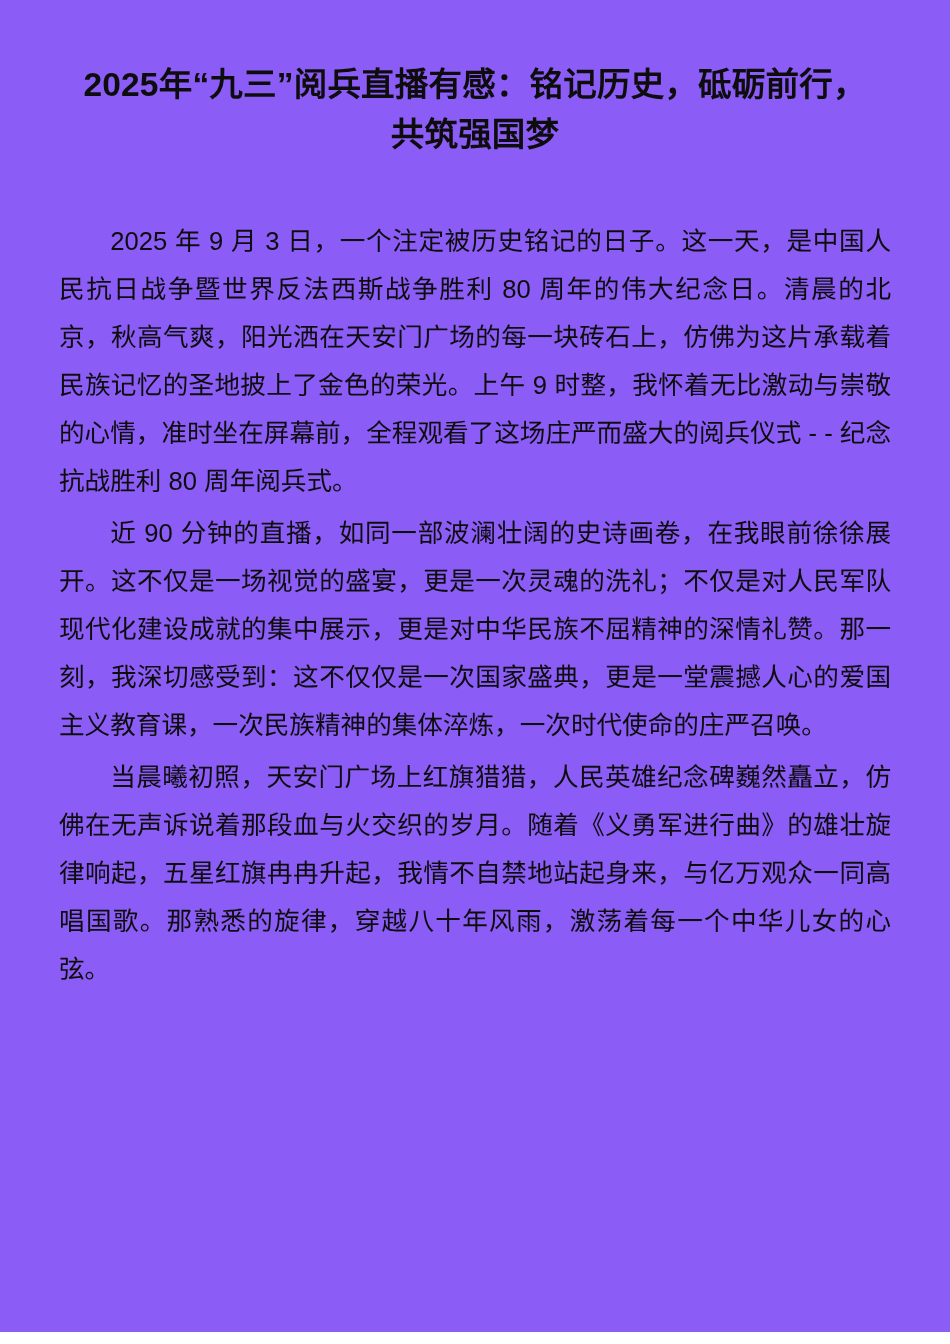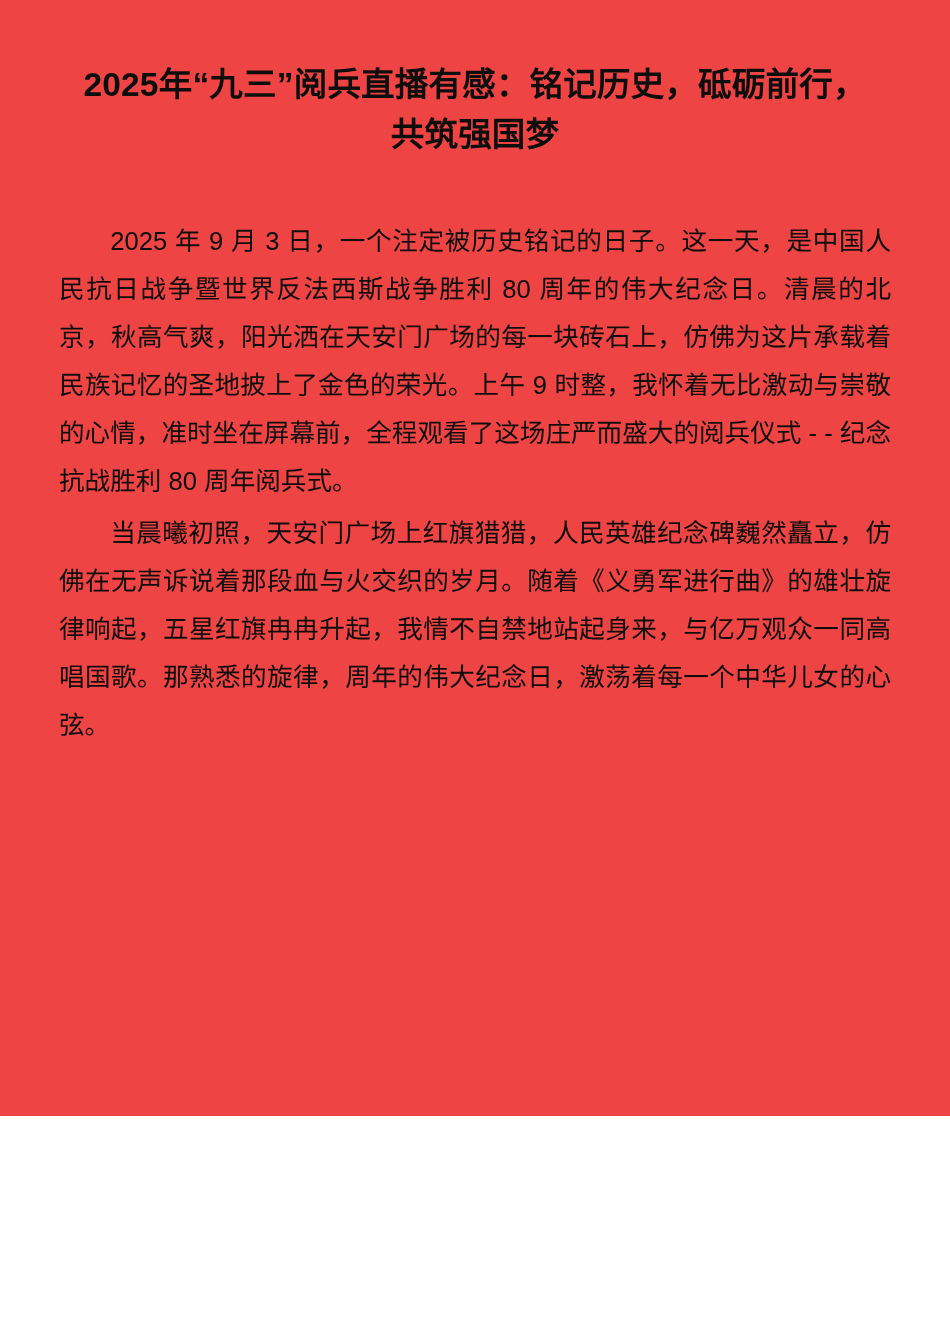--- a/index.html
+++ b/index.html
@@ -13,23 +13,23 @@
     height: 1344px;
     overflow: hidden;
     font-family: "Liberation Sans", "DejaVu Sans", sans-serif;
     color: #000000;
     -webkit-font-smoothing: antialiased;
   }
 
   .page {
     position: relative;
     width: 950px;
-    height: 1116px;
+    height: 1332px;
     box-sizing: border-box;
-    background: #ef4444;
+    background: #8b5cf6;
   }
 
   .doc-body {
     position: absolute;
     left: 55px;
     top: 0;
     width: 840px;
   }
 
   
@@ -82,21 +82,22 @@
 <div class="page">
 
   <div class="doc-body">
 
     <h1 class="doc-title">2025年“九三”阅兵直播有感：铭记历史，砥砺前行，共筑强国梦</h1>
 
     <div class="body-block">
 
       <p class="para">2025 年 9 月 3 日，一个注定被历史铭记的日子。这一天，是中国人民抗日战争暨世界反法西斯战争胜利 80 周年的伟大纪念日。清晨的北京，秋高气爽，阳光洒在天安门广场的每一块砖石上，仿佛为这片承载着民族记忆的圣地披上了金色的荣光。上午 9 时整，我怀着无比激动与崇敬的心情，准时坐在屏幕前，全程观看了这场庄严而盛大的阅兵仪式 - - 纪念抗战胜利 80 周年阅兵式。</p>
 
+      <p class="para">近 90 分钟的直播，如同一部波澜壮阔的史诗画卷，在我眼前徐徐展开。这不仅是一场视觉的盛宴，更是一次灵魂的洗礼；不仅是对人民军队现代化建设成就的集中展示，更是对中华民族不屈精神的深情礼赞。那一刻，我深切感受到：这不仅仅是一次国家盛典，更是一堂震撼人心的爱国主义教育课，一次民族精神的集体淬炼，一次时代使命的庄严召唤。</p>
 
 
-      <p class="para">当晨曦初照，天安门广场上红旗猎猎，人民英雄纪念碑巍然矗立，仿佛在无声诉说着那段血与火交织的岁月。随着《义勇军进行曲》的雄壮旋律响起，五星红旗冉冉升起，我情不自禁地站起身来，与亿万观众一同高唱国歌。那熟悉的旋律，周年的伟大纪念日，激荡着每一个中华儿女的心弦。</p>
+      <p class="para">当晨曦初照，天安门广场上红旗猎猎，人民英雄纪念碑巍然矗立，仿佛在无声诉说着那段血与火交织的岁月。随着《义勇军进行曲》的雄壮旋律响起，五星红旗冉冉升起，我情不自禁地站起身来，与亿万观众一同高唱国歌。那熟悉的旋律，穿越八十年风雨，激荡着每一个中华儿女的心弦。</p>
 
 
     </div>
   </div>
 
 </div>
 
 </body></html>

